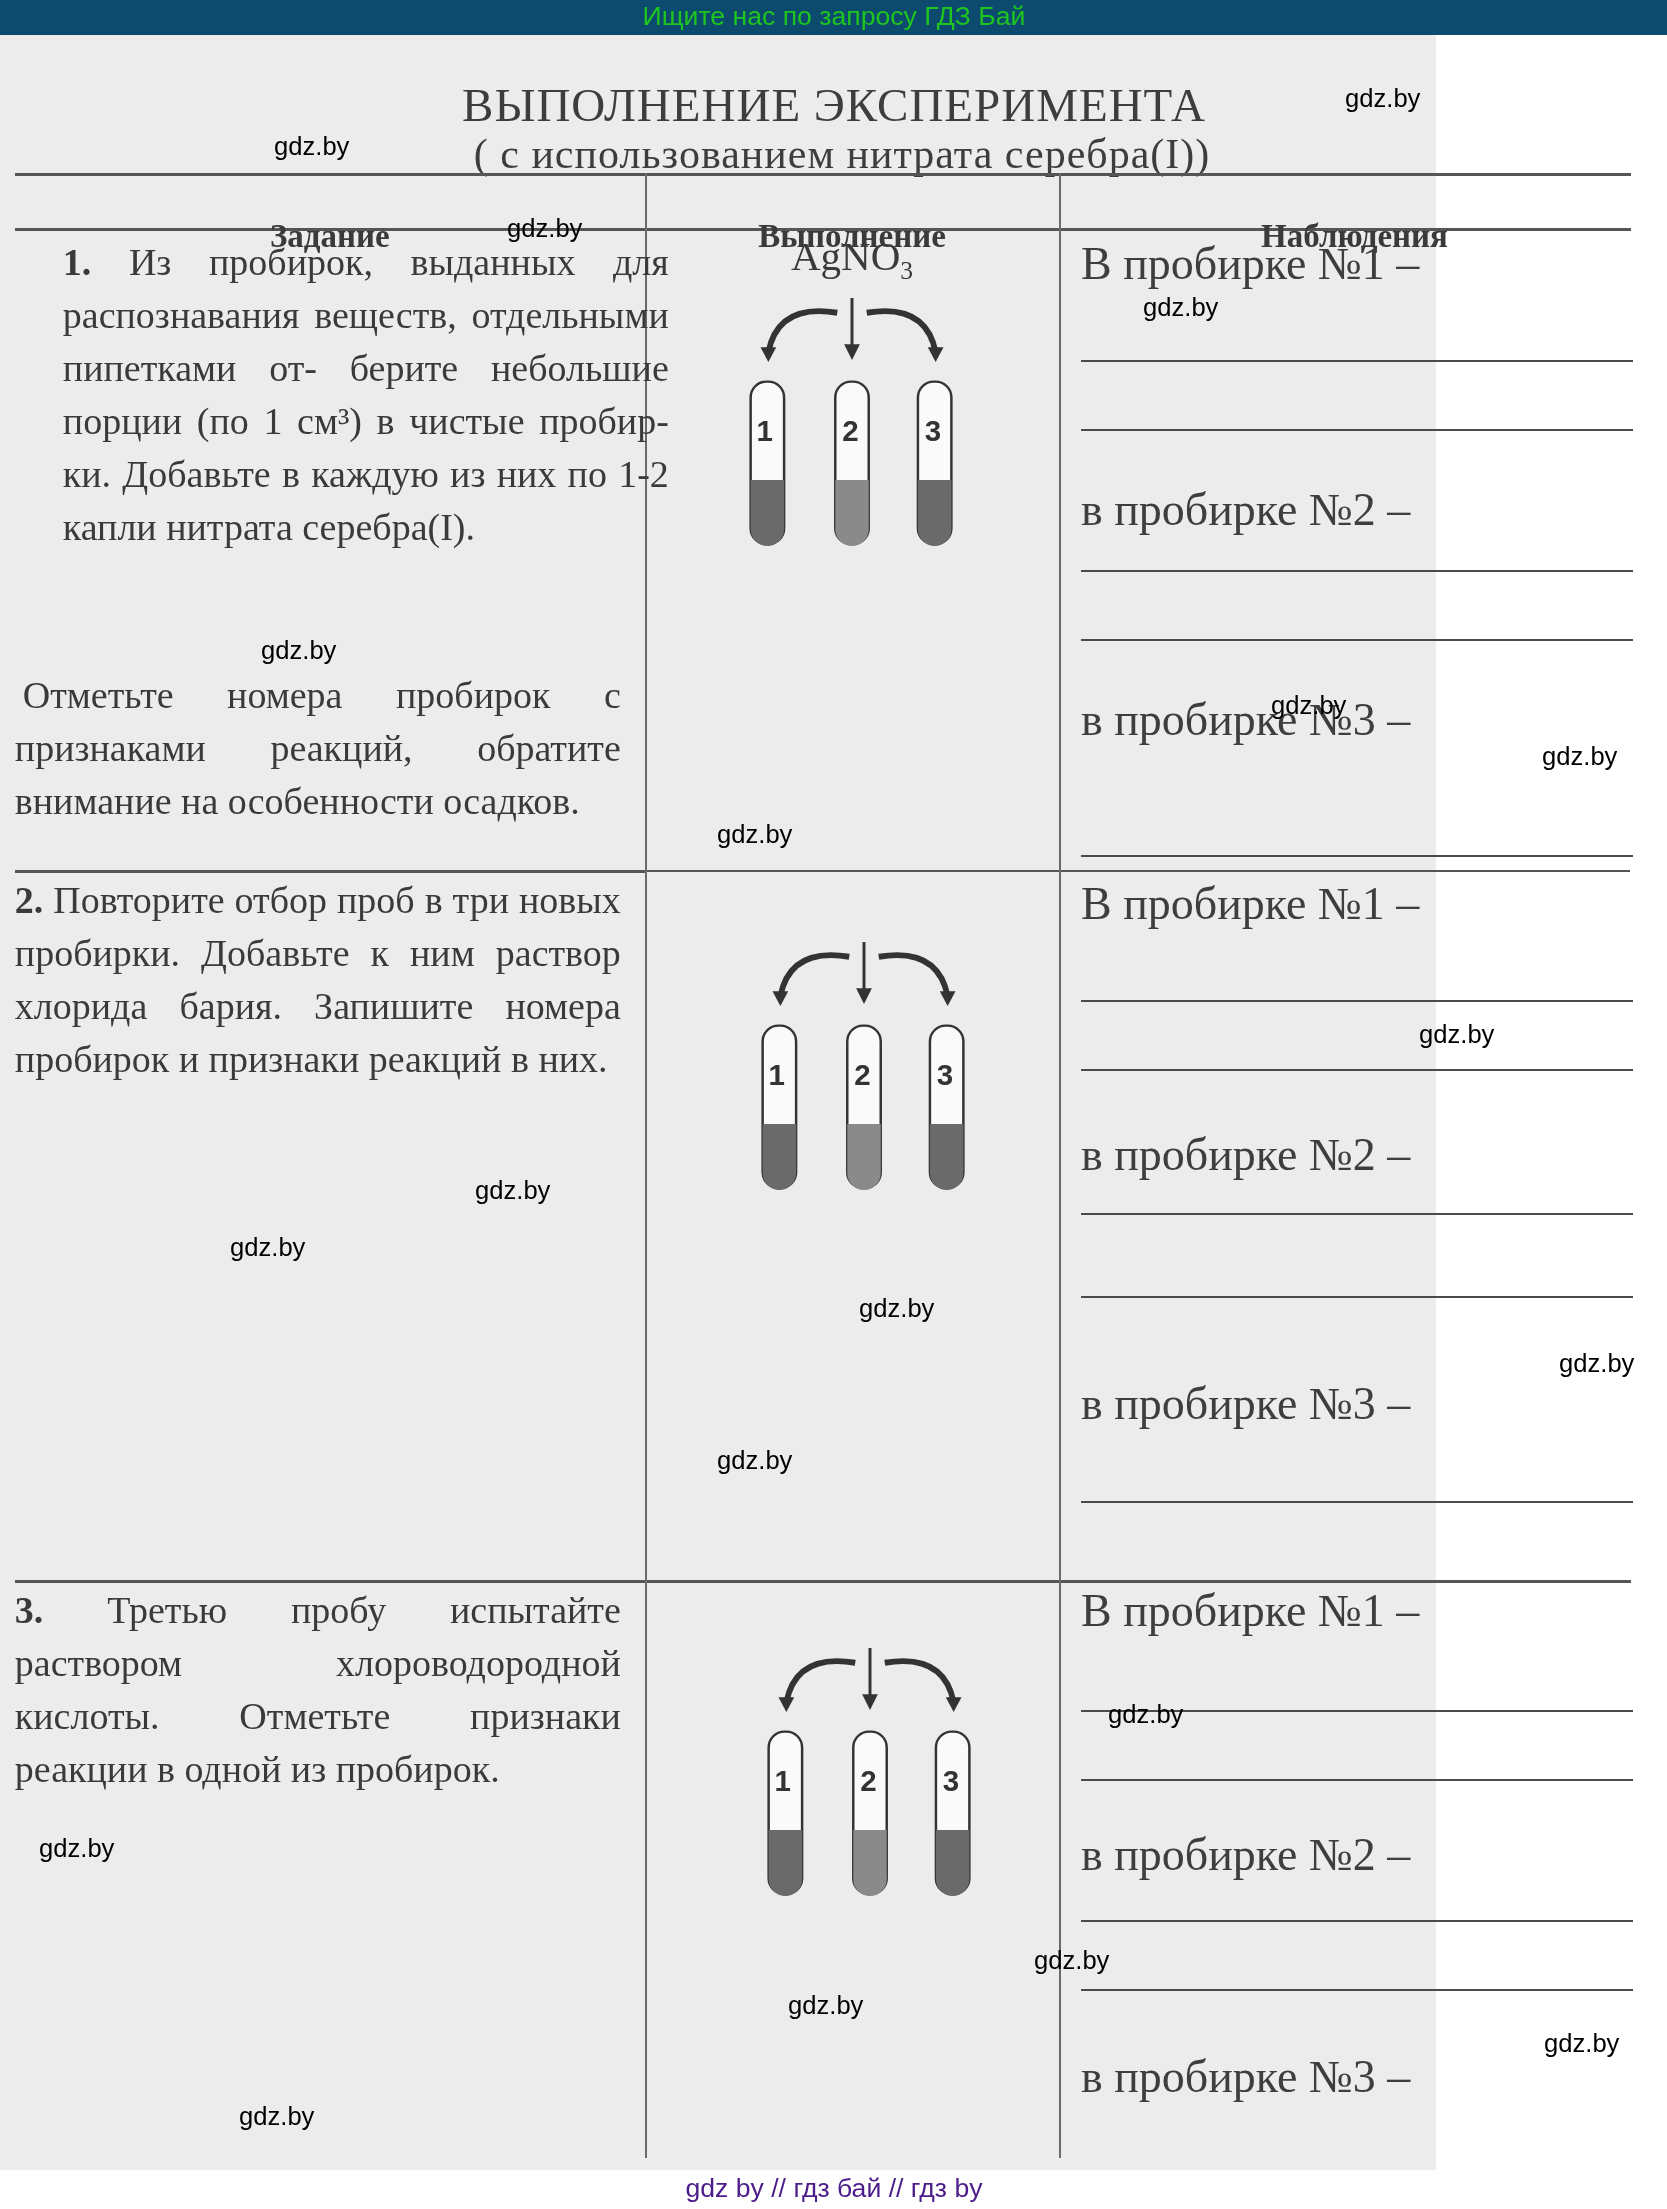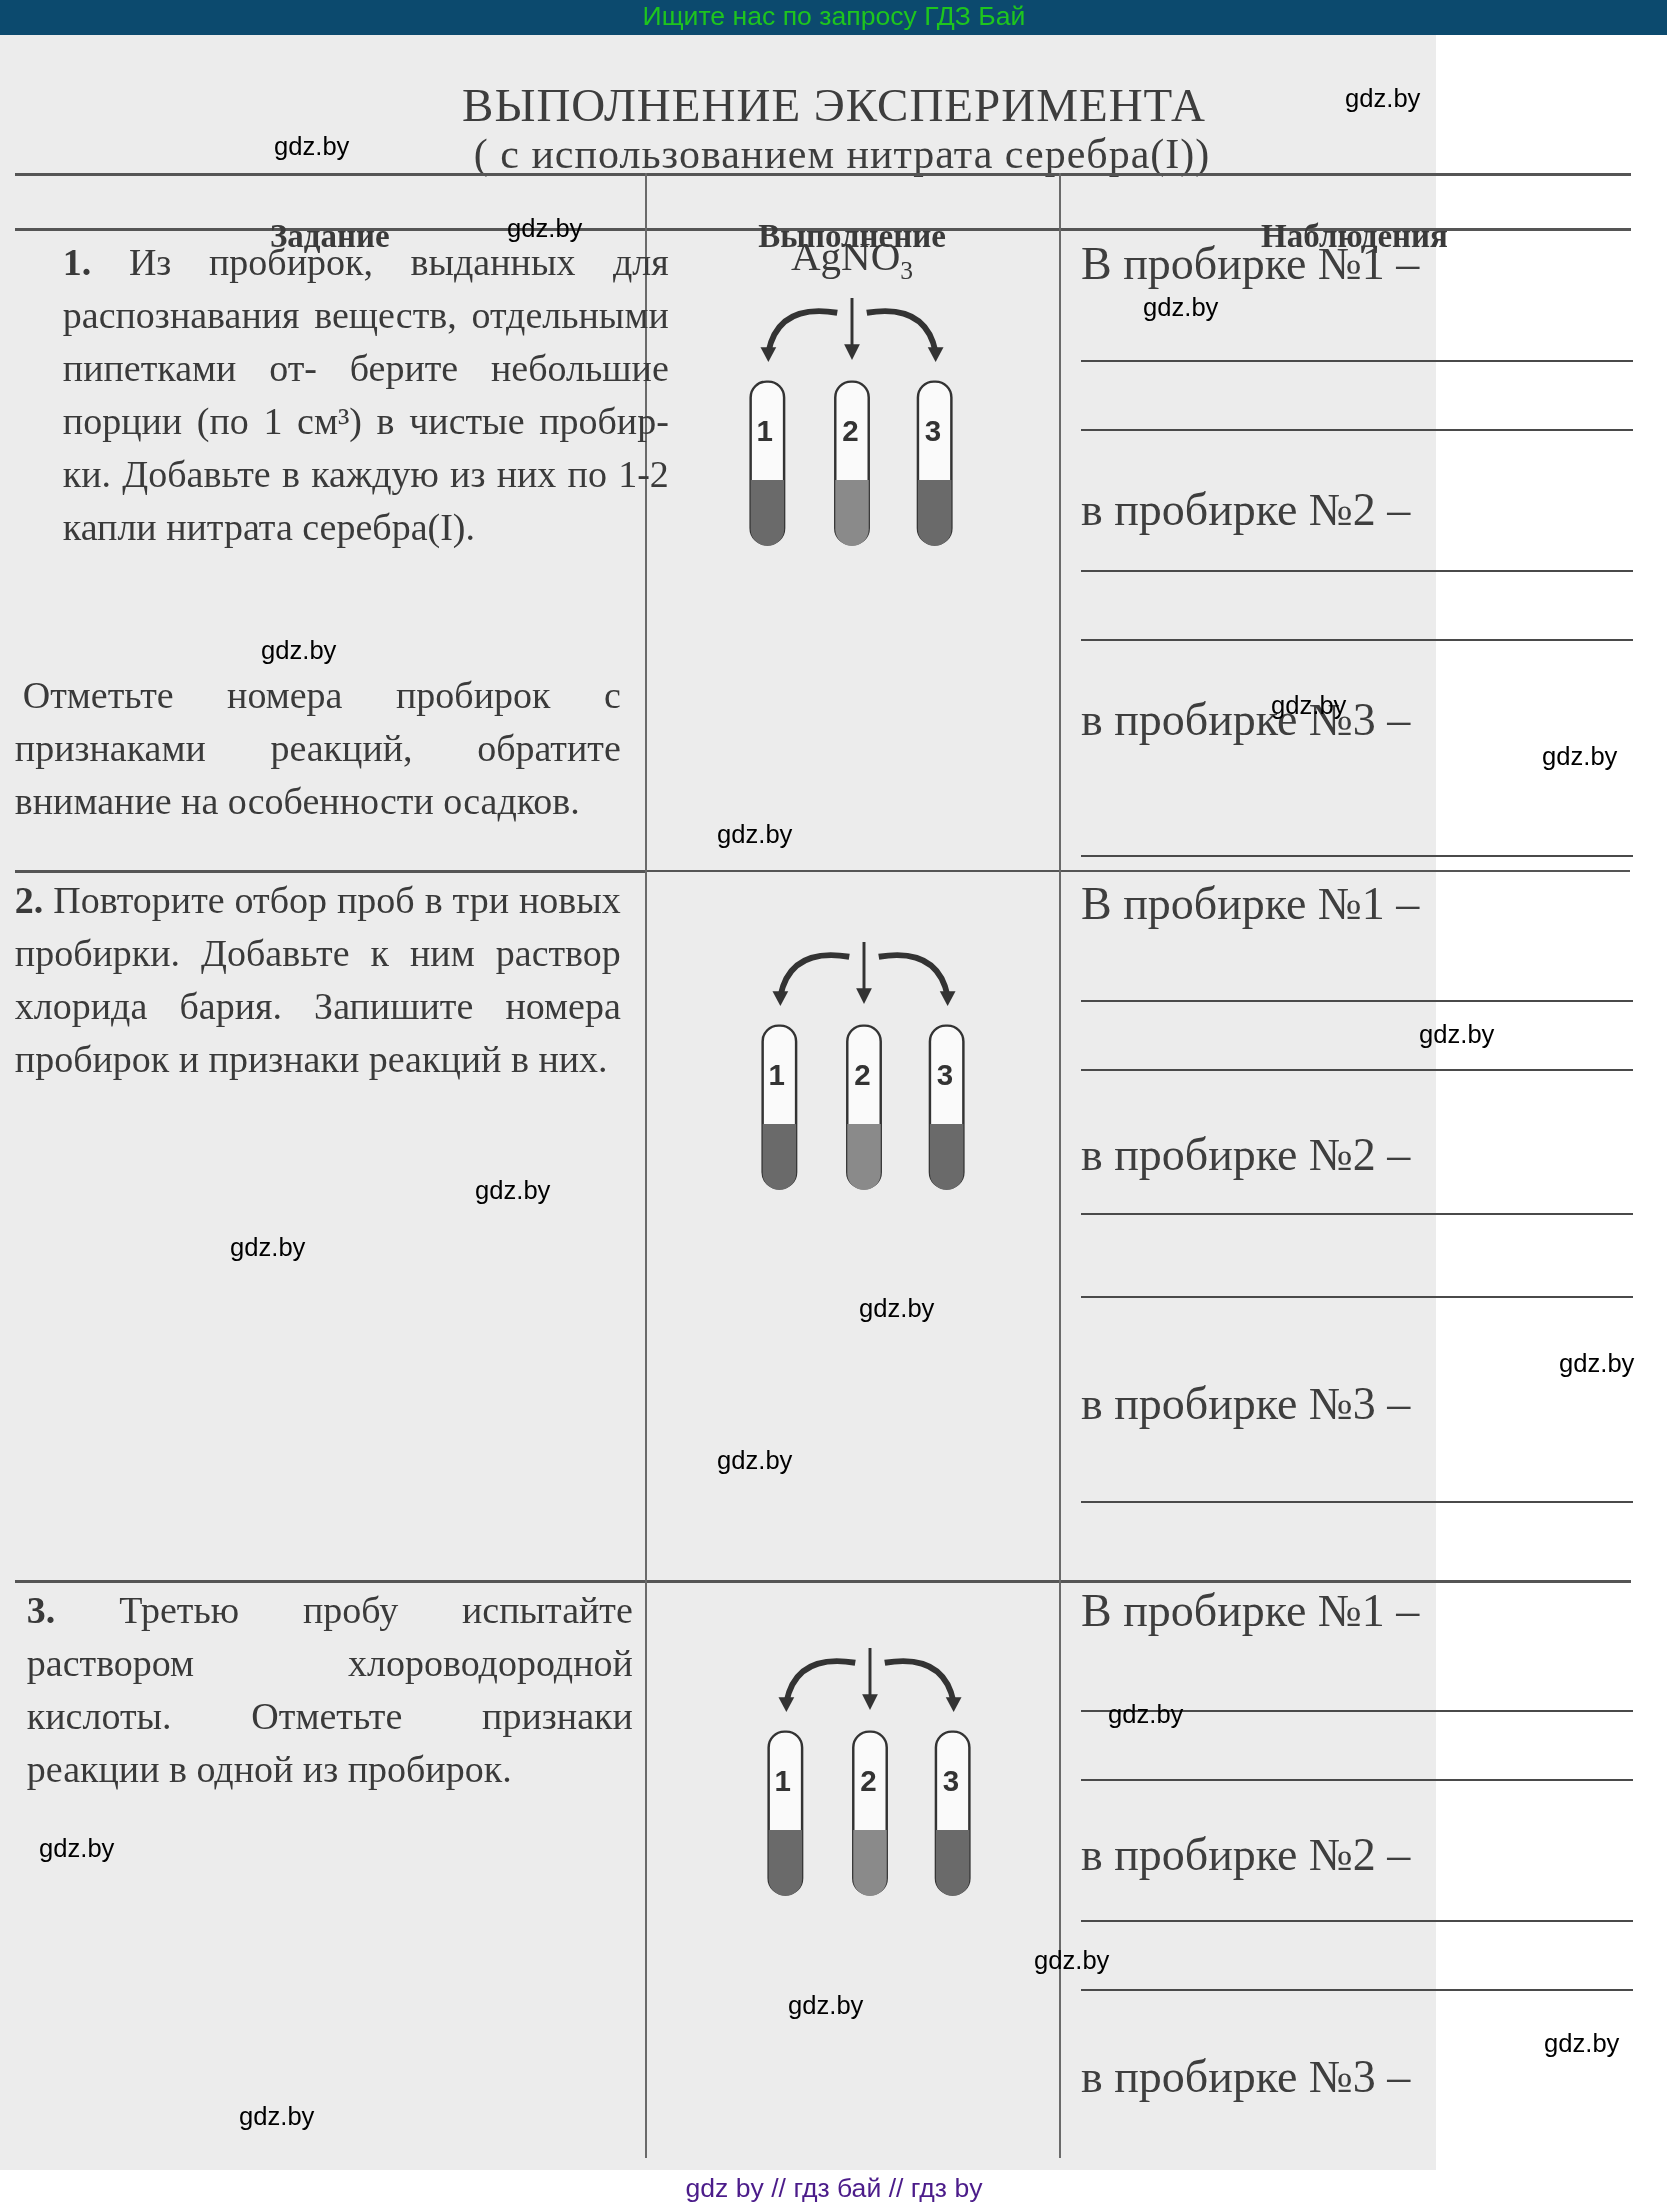--- a/index.html
+++ b/index.html
@@ -158,21 +158,21 @@
 
   <div class="obs" style="top:842px;">В пробирке №1 –</div>
   <div class="ans-line" style="top:965px;"></div>
   <div class="ans-line" style="top:1034px;"></div>
   <div class="obs" style="top:1093px;">в пробирке №2 –</div>
   <div class="ans-line" style="top:1178px;"></div>
   <div class="ans-line" style="top:1261px;"></div>
   <div class="obs" style="top:1342px;">в пробирке №3 –</div>
   <div class="ans-line" style="top:1466px;"></div>
 
-  <div class="task" style="top:1549px;margin-left:12px;">
+  <div class="task" style="top:1549px;">
     <b>3.</b>
     <span>Третью пробу испытайте раствором хлороводородной кислоты. Отметьте признаки реакции в одной из пробирок.</span>
   </div>
   <svg class="tubes" style="left:747px; top:1608px;" viewBox="0 0 250 260">
     <g fill="none" stroke="#333" stroke-width="6">
       <path d="M110 20 Q50 10 40 60"></path>
         <path d="M140 20 Q200 10 210 60"></path>
     </g>
     <line x1="125" y1="5" x2="125" y2="55" stroke="#333" stroke-width="3"></line>
     <polygon points="32,55 48,55 40,70" fill="#333"></polygon>

